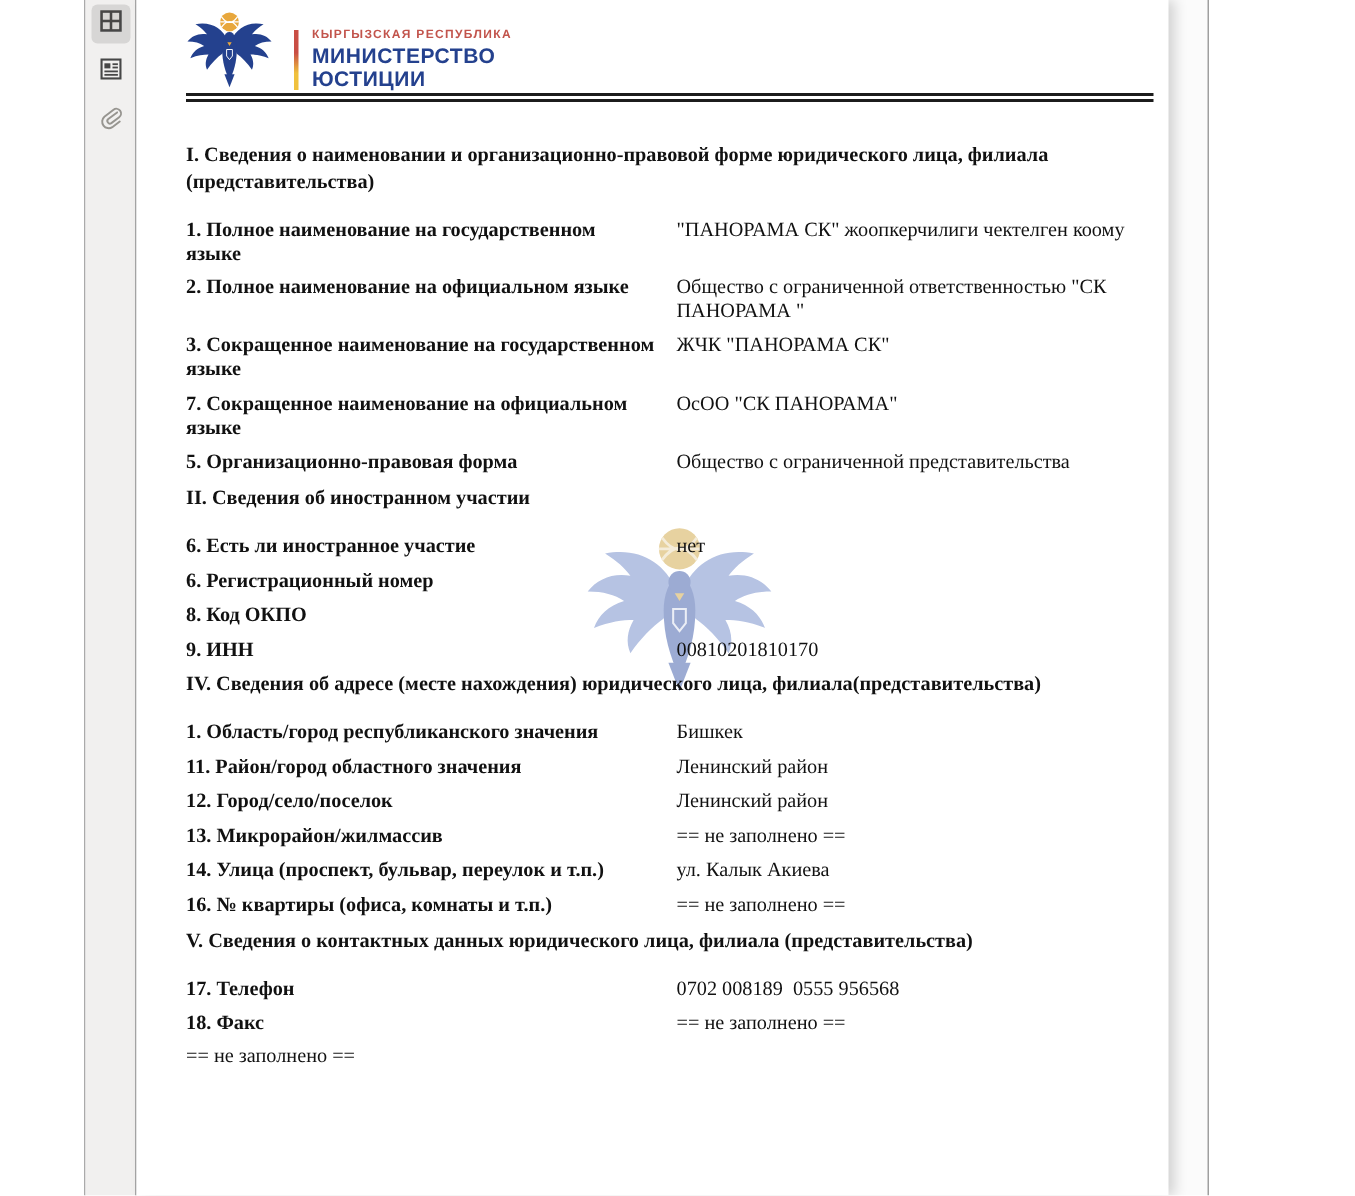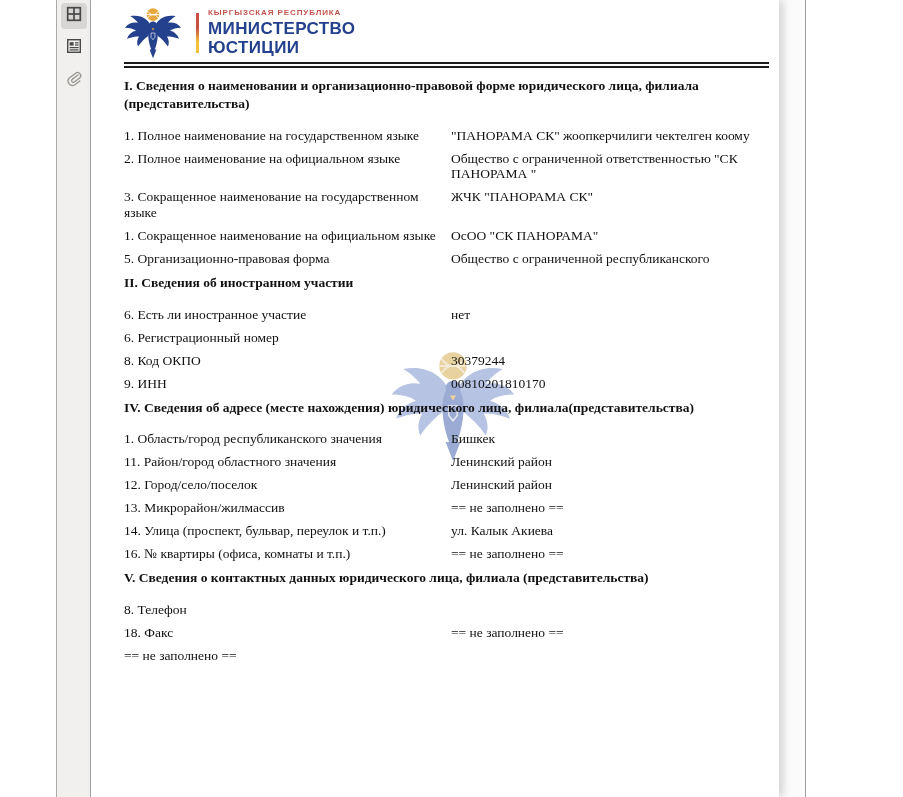--- a/index.html
+++ b/index.html
@@ -21,46 +21,46 @@
     width:26px; height:26px; border-radius:4px; display:flex;
     align-items:center; justify-content:center; cursor:pointer;
   }
   .tool-btn.active { background:#d7d6d5; }
   .page-wrap { flex:1; position:relative; }
   .page {
     position:relative; width:688px; height:797px; background:#ffffff;
     box-shadow:4px 0 8px rgba(0,0,0,0.16);
     padding:5px 10px 0 33px; box-sizing:border-box;
   }
-  .logo-row { display:flex; align-items:center; height:55px; }
+  .logo-row { display:flex; align-items:flex-end; height:55px; }
   .logo-eagle { width:58px; height:54px; flex:0 0 58px; }
   .logo-sep {
     width:3px; height:40px; margin:0 9px 0 14px;
     background:linear-gradient(#c94e44 0%, #c94e44 38%, #f0c13d 72%, #f0c13d 100%);
   }
   .logo-country {
     font-family:"Liberation Sans","DejaVu Sans",sans-serif;
     font-size:8px; font-weight:700; letter-spacing:0.9px;
     color:#c2544c; margin-bottom:3px;
   }
   .logo-ministry {
     font-family:"Liberation Sans","DejaVu Sans",sans-serif;
-    font-size:17px; font-weight:700; color:#24418e;
+    font-size:14px; font-weight:700; color:#24418e;
     line-height:1.08; letter-spacing:0.4px;
   }
   .double-rule {
     height:2px; border-top:2px solid #1c1c1c; border-bottom:2px solid #1c1c1c;
     margin-top:2px;
   }
   .sections { position:relative; z-index:1; }
   .section { }
-  .section:first-child { margin-top:9px; }
+  .section:first-child { margin-top:26px; }
   .section-title { font-weight:700; font-size:13.5px; line-height:1.32; margin:0 0 15px 0; }
   .row { display:flex; margin-bottom:7px; font-size:13.5px; line-height:1.18; }
-  .row .label { flex:0 0 327px; width:327px; padding-right:14px; box-sizing:border-box; }
+  .row .label { flex:0 0 327px; width:327px; padding-right:14px; box-sizing:border-box;font-weight:bold; }
   .row .value { flex:1; white-space:pre-wrap; }
   .watermark { position:absolute; left:278px; top:349px; width:168px; height:114px; z-index:0; }
 </style>
 </head>
 <body>
 
 <div class="viewer">
   <div class="sidebar">
     <div class="tool-btn active">
       <span>
@@ -144,42 +144,41 @@
             </div>
             <div class="row">
               <div class="label">2. Полное наименование на официальном языке</div>
               <div class="value">Общество с ограниченной ответственностью "СК ПАНОРАМА "</div>
             </div>
             <div class="row">
               <div class="label">3. Сокращенное наименование на государственном языке</div>
               <div class="value">ЖЧК "ПАНОРАМА СК"</div>
             </div>
             <div class="row">
-              <div class="label">1. Сокращенное наименование на официальном языке</div>
+              <div class="label">7. Сокращенное наименование на официальном языке</div>
               <div class="value">ОсОО "СК ПАНОРАМА"</div>
             </div>
             <div class="row">
               <div class="label">5. Организационно-правовая форма</div>
-              <div class="value">Общество с ограниченной республиканского</div>
+              <div class="value">Общество с ограниченной представительства</div>
             </div>
           </section>
           <section class="section">
             <div class="section-title">II. Сведения об иностранном участии</div>
             <div class="row">
               <div class="label">6. Есть ли иностранное участие</div>
               <div class="value">нет</div>
             </div>
           </section>
           <section class="section">
             <div class="row">
               <div class="label">6. Регистрационный номер</div>
             </div>
             <div class="row">
               <div class="label">8. Код ОКПО</div>
-              <div class="value">30379244</div>
             </div>
             <div class="row">
               <div class="label">9. ИНН</div>
               <div class="value">00810201810170</div>
             </div>
           </section>
           <section class="section">
             <div class="section-title">IV. Сведения об адресе (месте нахождения) юридического лица, филиала(представительства)</div>
             <div class="row">
               <div class="label">1. Область/город республиканского значения</div>
@@ -202,21 +201,22 @@
               <div class="value">ул. Калык Акиева</div>
             </div>
             <div class="row">
               <div class="label">16. № квартиры (офиса, комнаты и т.п.)</div>
               <div class="value">== не заполнено ==</div>
             </div>
           </section>
           <section class="section">
             <div class="section-title">V. Сведения о контактных данных юридического лица, филиала (представительства)</div>
             <div class="row">
-              <div class="label">8. Телефон</div>
+              <div class="label">17. Телефон</div>
+              <div class="value">0702 008189  0555 956568</div>
             </div>
             <div class="row">
               <div class="label">18. Факс</div>
               <div class="value">== не заполнено ==</div>
             </div>
             <div class="row">
               <div class="value">== не заполнено ==</div>
             </div>
           </section>
         </div>

